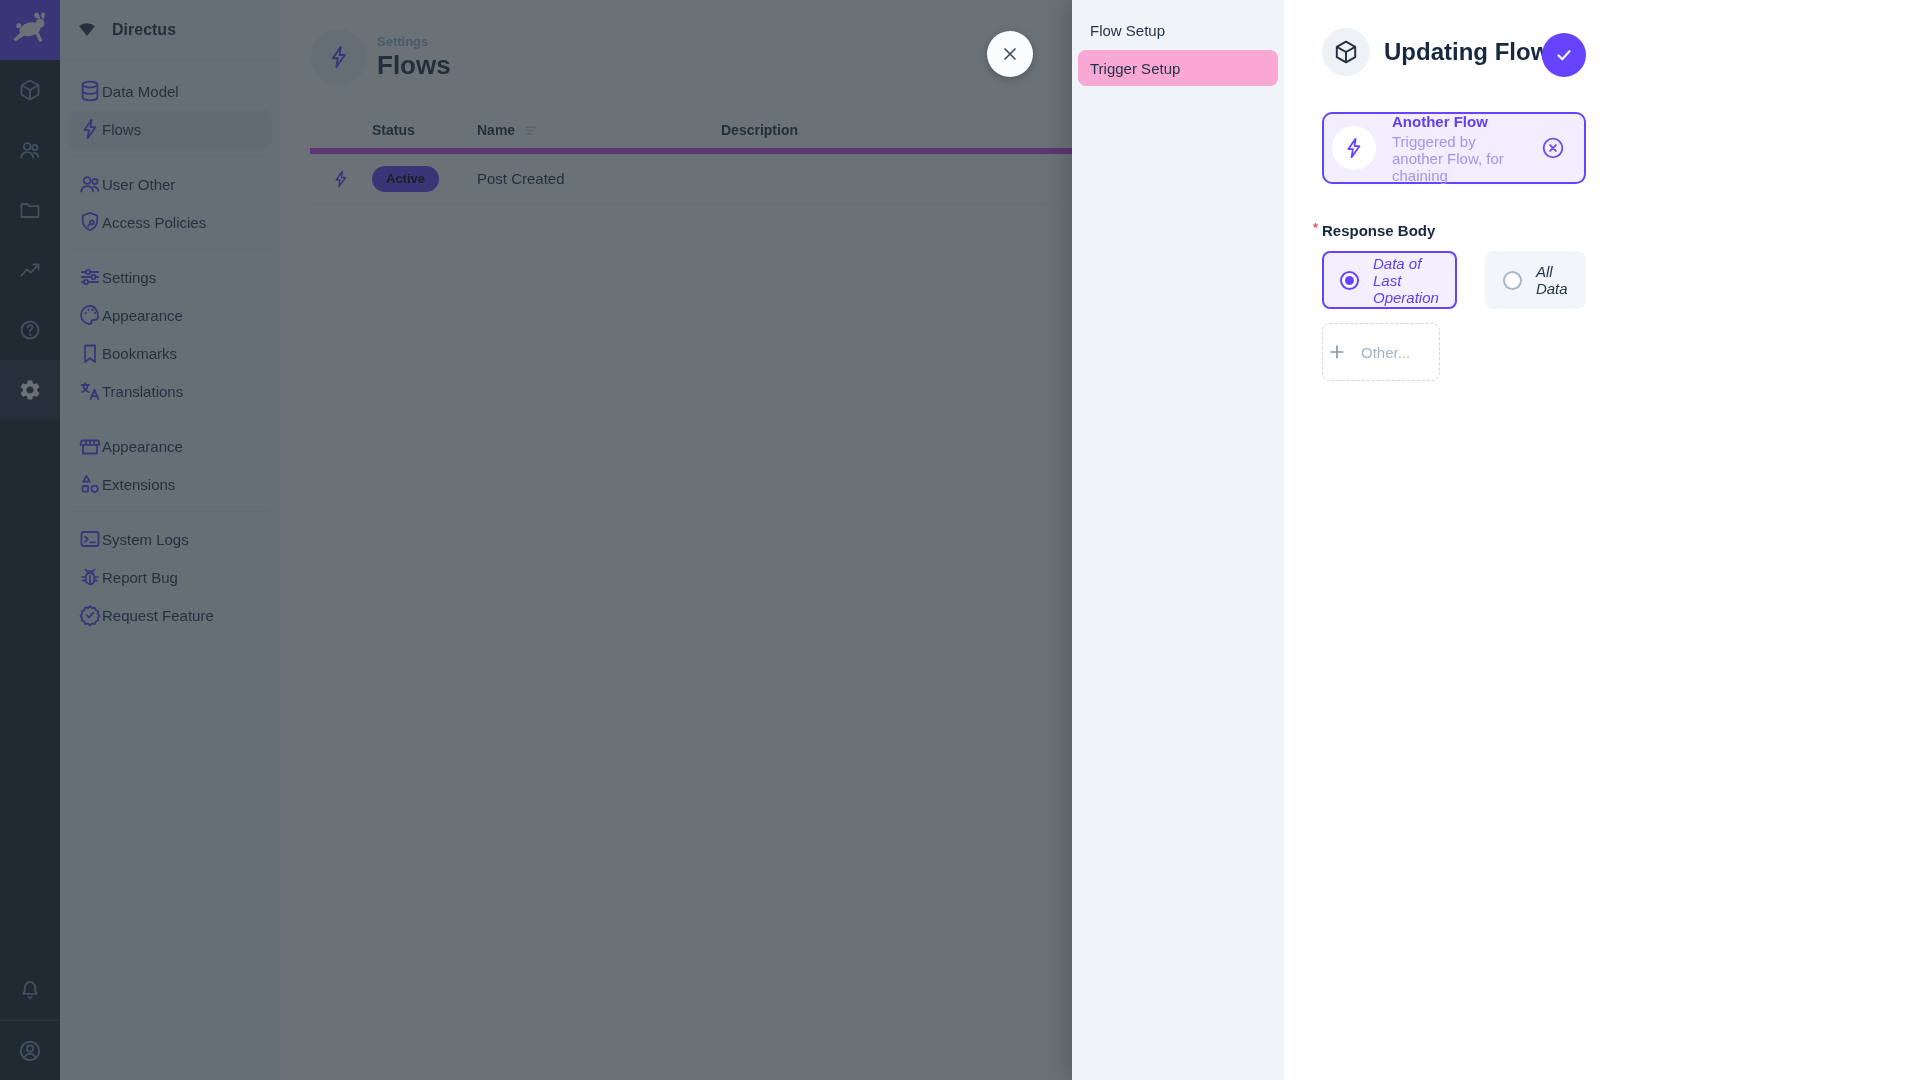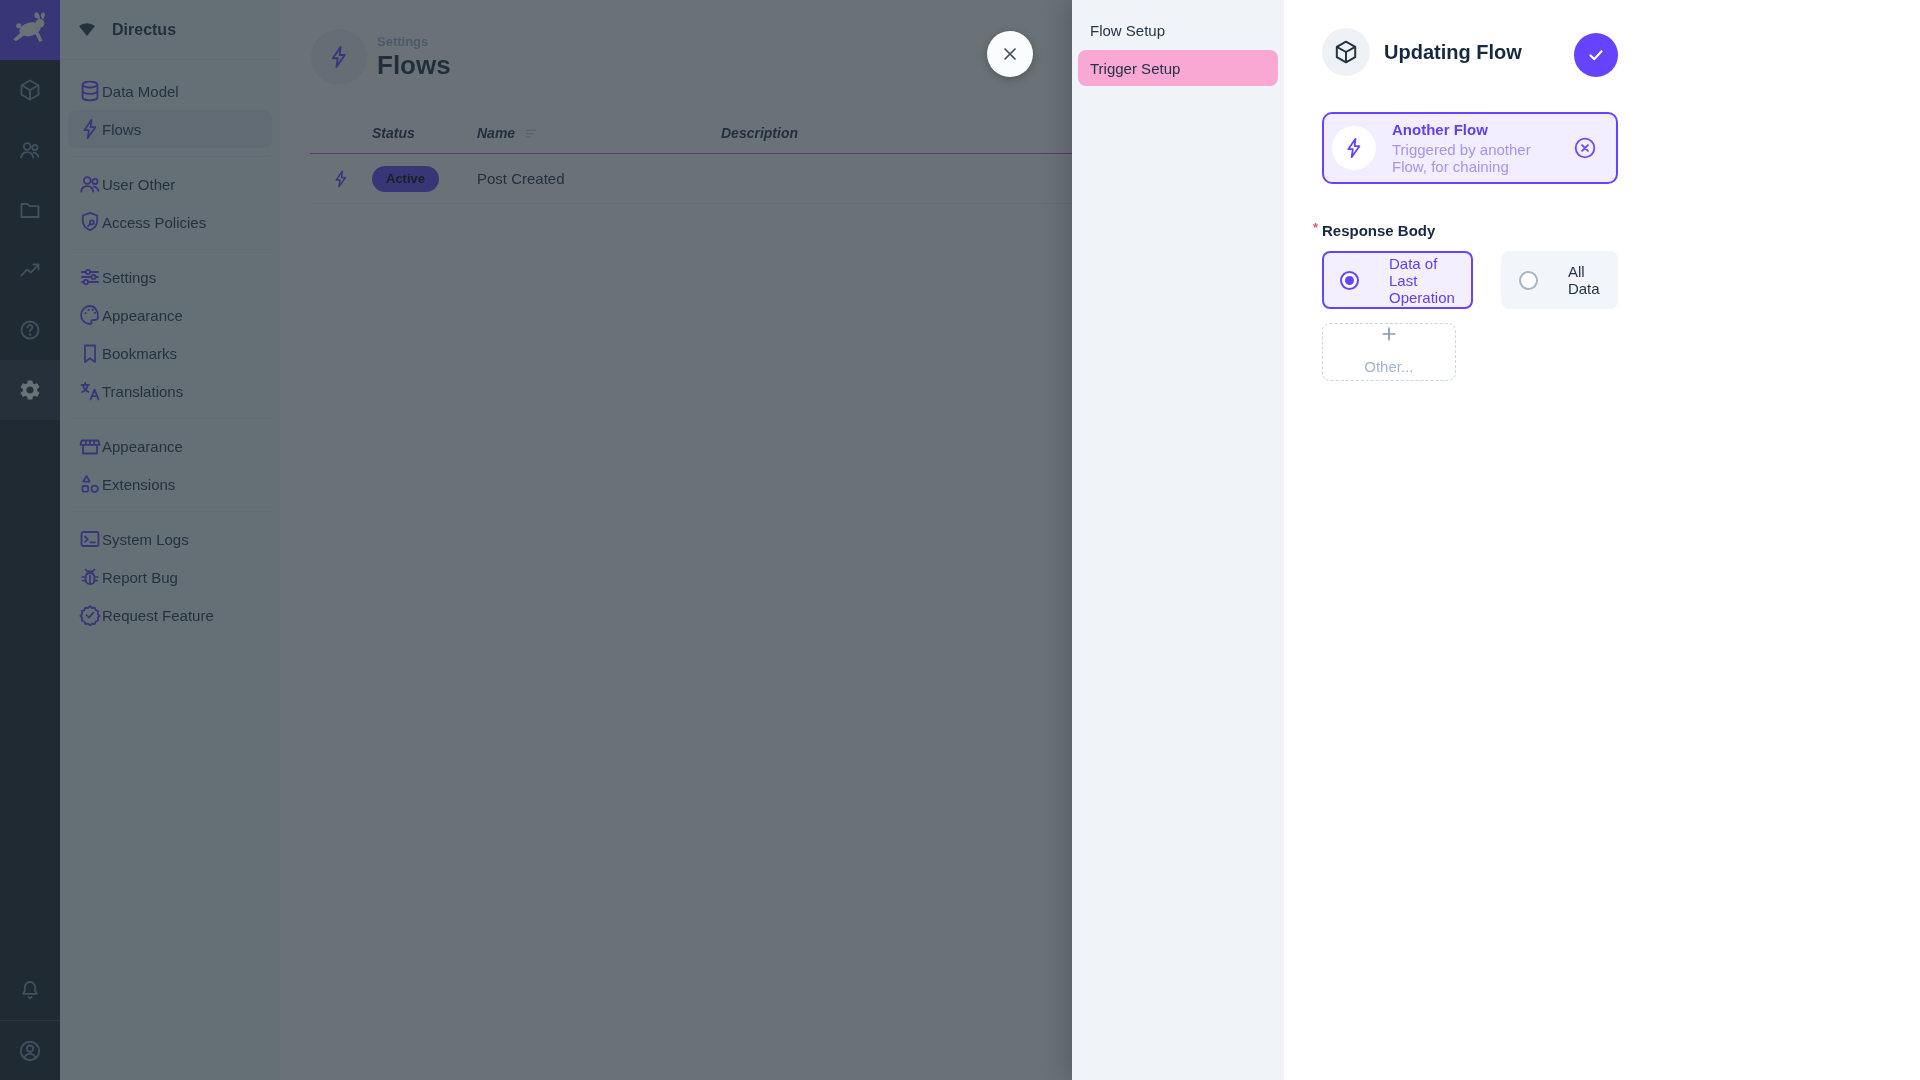--- a/index.html
+++ b/index.html
@@ -36,21 +36,21 @@
     background:#ffffff; z-index:1; }
   .content-header { display:flex; align-items:center; gap:10px; padding:29px 0 0 31px; }
   .title-icon-circle { width:56px; height:56px; border-radius:50%;
     background:#eef2f6; display:flex; align-items:center; justify-content:center;
     color:#6644ff; flex:0 0 auto; }
   .title-text .breadcrumb { font-size:13px; font-weight:600; color:#a2b5cd; }
   .title-text .page-title { font-size:26px; font-weight:700; color:#1e2c42; margin-top:1px; }
 
   .flows-table { margin:27px 0 0 30px; width:762px; }
   .t-row { display:grid; grid-template-columns:62px 105px 244px 1fr; align-items:center; }
-  .t-head { height:42px; border-bottom:1px solid #d946ef;font-style:italic; }
+  .t-head { height:42px; border-bottom:6px solid #d946ef; }
   .t-head .th { font-size:14px; font-weight:700; color:#21304a; display:flex; align-items:center; gap:8px; }
   .t-body-row { height:50px; border-bottom:1px solid #eff3f7; cursor:pointer; }
   .row-icon { color:#6644ff; display:flex; justify-content:center; }
   .t-head .row-icon-head { }
   .status-badge { display:inline-flex; align-items:center; justify-content:center;
     height:26px; padding:0 14px; border-radius:13px; background:#6644ff;
     color:#000000; font-size:13px; font-weight:600; }
   .cell-name { font-size:15px; color:#21304a; }
 
   
@@ -67,53 +67,53 @@
   .drawer-nav { width:212px; background:#f0f4f9; padding:12px 6px; flex:0 0 auto; }
   .drawer-nav-item { height:36px; margin-bottom:2px; display:flex; align-items:center;
     padding:0 12px; border-radius:8px; font-size:15px; font-weight:500;
     color:#24344a; cursor:pointer; }
   .drawer-nav-item.active { background:#f9a8d4; }
   .drawer-main { flex:1; background:#fff; position:relative; padding:28px 26px 0 38px; }
 
   .drawer-header { display:flex; align-items:center; gap:14px; height:48px; }
   .drawer-icon-circle { width:48px; height:48px; border-radius:50%; background:#eef2f6;
     display:flex; align-items:center; justify-content:center; color:#243142; }
-  .drawer-title { font-size:20px; font-weight:700; color:#172940; }
+  .drawer-title { font-size:24px; font-weight:700; color:#172940; }
   .save-fab { position:absolute; top:33px; right:26px; width:44px; height:44px;
     border-radius:50%; background:#6644ff; color:#fff; display:flex;
     align-items:center; justify-content:center; cursor:pointer; }
 
   .trigger-card { margin-top:36px; height:72px; border:2px solid #6644ff;
     border-radius:10px; background:#f2eeff; display:flex; align-items:center;
     padding:0 18px 0 8px; gap:16px; cursor:pointer; }
   .trigger-icon-circle { width:44px; height:44px; border-radius:50%; background:#fff;
     display:flex; align-items:center; justify-content:center; color:#6644ff; flex:0 0 auto; }
   .trigger-texts { flex:1; }
   .trigger-title { font-size:15px; font-weight:700; color:#5f3ff0; }
   .trigger-subtitle { font-size:15px; color:#a495ee; margin-top:3px; }
   .trigger-x { color:#6c4cf0; display:flex; cursor:pointer; }
 
   .field-section { margin-top:38px; }
   .field-label { font-size:15px; font-weight:700; color:#172940; position:relative; }
   .field-label.required::before { content:"*"; color:#e35169; font-size:13px;
     position:absolute; left:-9px; top:-2px; }
   .options-grid { display:grid; grid-template-columns:1fr 1fr; gap:28px; margin-top:12px; }
   .radio-card { height:58px; border-radius:8px; display:flex; align-items:center;
-    gap:30px; padding:0 16px; cursor:pointer; background:#f2f5f9; border:2px solid transparent; }
+    gap:14px; padding:0 16px; cursor:pointer; background:#f2f5f9; border:2px solid transparent;font-style:italic; }
   .radio-card.selected { background:#f4efff; border-color:#6644ff; }
   .radio-outer { width:19px; height:19px; border-radius:50%; border:2px solid #aab6c6;
     display:flex; align-items:center; justify-content:center; flex:0 0 auto; background:#fff; }
   .radio-card.selected .radio-outer { border-color:#6644ff; }
   .radio-dot { width:9px; height:9px; border-radius:50%; background:#6644ff; }
   .radio-label { font-size:15px; color:#24344a; }
   .radio-card.selected .radio-label { color:#5f3ff0; font-weight:500; }
 
   .other-btn { margin-top:14px; width:calc(50% - 14px); height:58px; border-radius:8px;
     border:1px dashed #cdd6e3; display:flex; align-items:center; gap:14px;
-    padding:0 4px; cursor:pointer; color:#8796ab;flex-direction:column; }
+    padding:0 4px; cursor:pointer; color:#8796ab; }
   .other-label { font-size:15px; color:#a2b5cd; }
 
   svg { display:block; }
 </style>
 </head>
 <body>
 
 <div class="app">
 
   <aside class="module-bar">

